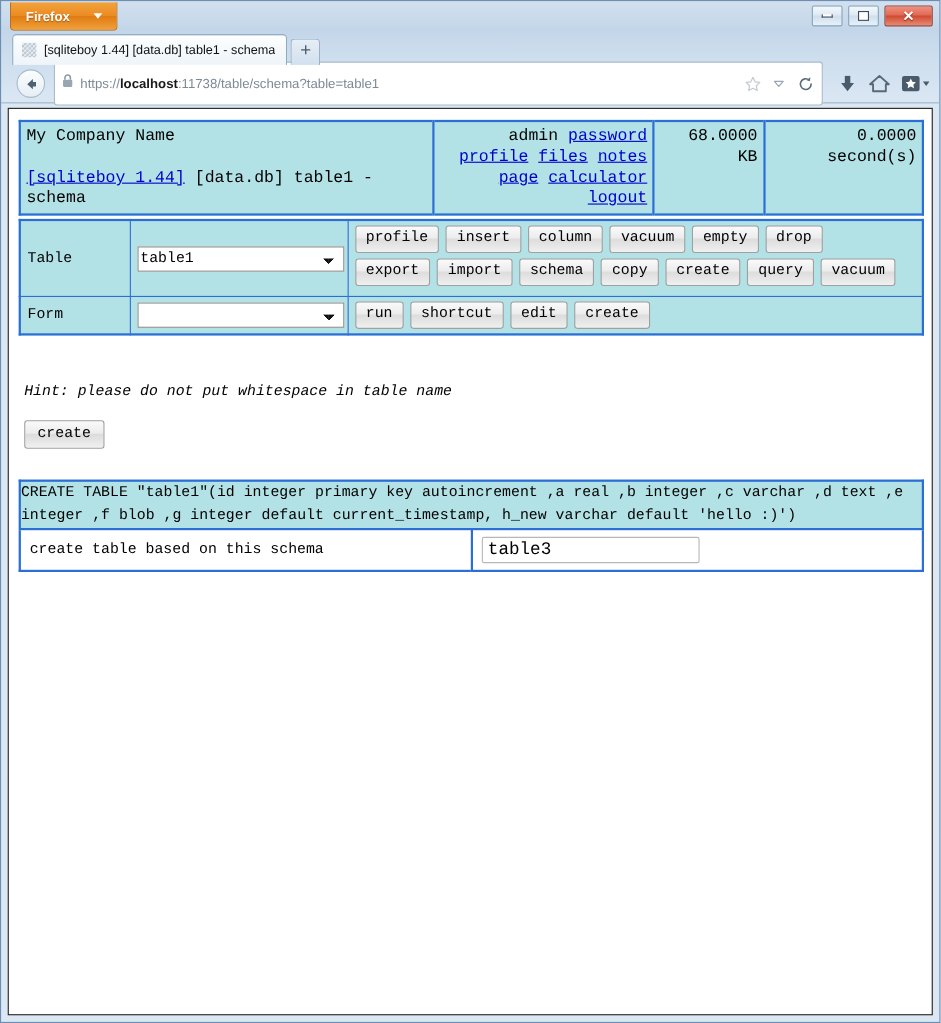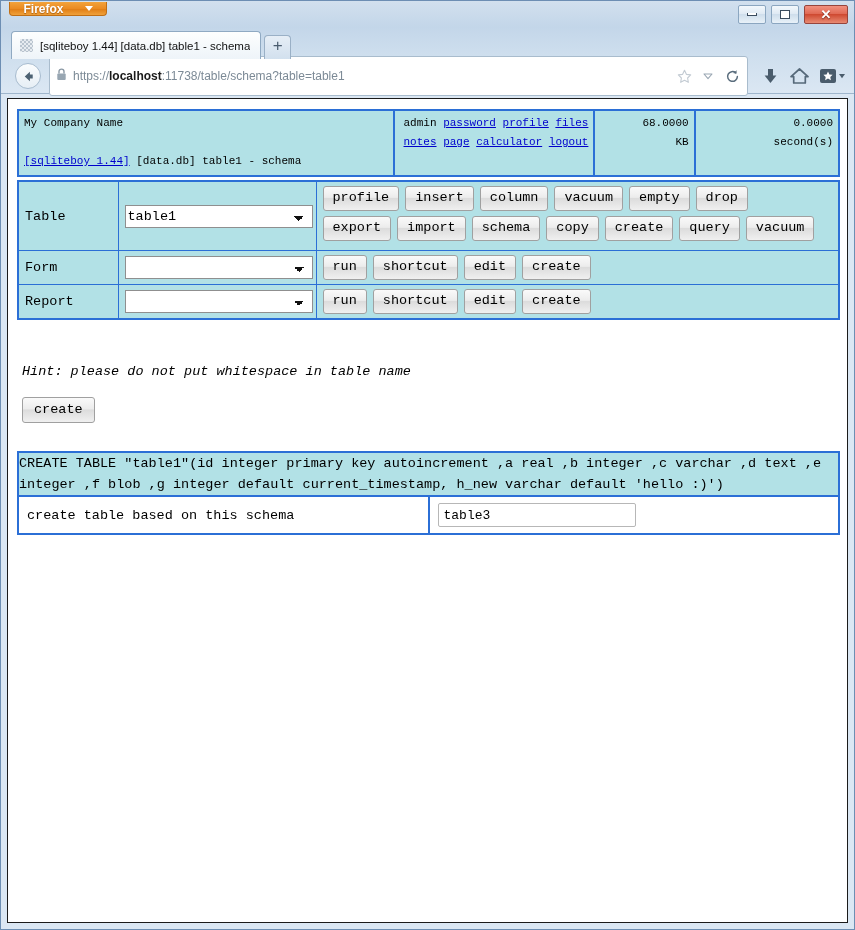--- a/index.html
+++ b/index.html
@@ -21,21 +21,21 @@
     background: linear-gradient(to bottom, #d2e0ee 0px, #c3d6e9 26px, #cfdfee 56px, #dbe7f3 92px);
     border: 1px solid #6d8eb3;
     display: flex; flex-direction: column;
   }
 
   #titlebar {
     height: 28px; position: relative; flex: 0 0 28px;
   }
   #firefox-menu-button {
     position: absolute; left: 8px; top: 1px;
-    height: 14px; width: 98px;
+    height: 26px; width: 98px;
     background: linear-gradient(to bottom, #f2a33c 0%, #eb8b22 50%, #e07b12 51%, #f0a13a 100%);
     border: 1px solid #c06e14;
     border-top: none;
     border-radius: 0 0 4px 4px;
     color: #fff; font-size: 12px; font-weight: bold;
     display: flex; align-items: center; justify-content: center; gap: 21px;
     text-shadow: 0 1px 1px rgba(120,60,0,.6);
     cursor: default;
   }
   #firefox-menu-button .caret {
@@ -165,21 +165,21 @@
     width: 823px;
     margin: 2px 0 0 9px;
     border: 2px solid #2b6fd6;
     background: #b2e1e6;
   }
   #header-table td {
     border-left: 2px solid #2b6fd6;
     vertical-align: top;
     padding: 3px 5px 4px 5px;
     font-family: "Liberation Mono", monospace;
-    font-size: 11px;
+    font-size: 15px;
     line-height: 19px;
   }
   #header-table td:first-child { border-left: none; }
   #cell-company { width: 375px; }
   #cell-links { width: 200px; text-align: right; }
   #cell-size { width: 100px; text-align: right; }
   #cell-time { width: 144px; text-align: right; }
   #header-table a, .sb-link {
     color: #0000cc; text-decoration: underline; cursor: pointer; font-family: Liberation Mono, monospace;
   }
@@ -281,21 +281,21 @@
     font-size: 13.5px;
     height: 30px;
     vertical-align: middle;
   }
   #schema-footer-row td:last-child { border-right: none; }
   #footer-label-cell { width: 440px; }
   #footer-input-cell { width: 379px; }
   input.sb-input {
     width: 198px; height: 24px;
     font-family: "Liberation Mono", monospace;
-    font-size: 13px;
+    font-size: 16px;
     padding: 2px 5px;
     border: 1px solid #b7b7b7;
     background: #fff; color: #000;
     border-radius: 2px;
   }
 </style>
 </head>
 <body>
 
 <div id="browser-window">
@@ -454,36 +454,20 @@
           </td>
           <td class="ctl-buttons">
             <div class="btn-wrap" style="width:500px;margin-bottom:-5px;">
               <button class="sb-btn">run</button>
               <button class="sb-btn">shortcut</button>
               <button class="sb-btn">edit</button>
               <button class="sb-btn">create</button>
             </div>
           </td>
         </tr>
-        <tr>
-          <td class="ctl-label">Report</td>
-          <td class="ctl-select">
-            <select class="sb-select">
-              <option></option>
-            </select>
-          </td>
-          <td class="ctl-buttons">
-            <div class="btn-wrap" style="width:500px;margin-bottom:-5px;">
-              <button class="sb-btn">run</button>
-              <button class="sb-btn">shortcut</button>
-              <button class="sb-btn">edit</button>
-              <button class="sb-btn">create</button>
-            </div>
-          </td>
-        </tr>
       </tbody>
         </table>
 
       <div id="hint-text">Hint: please do not put whitespace in table name</div>
 
       <div id="create-button-wrap">
         <button id="create-table-button">create</button>
       </div>
 
       <table class="sb" id="schema-table">

